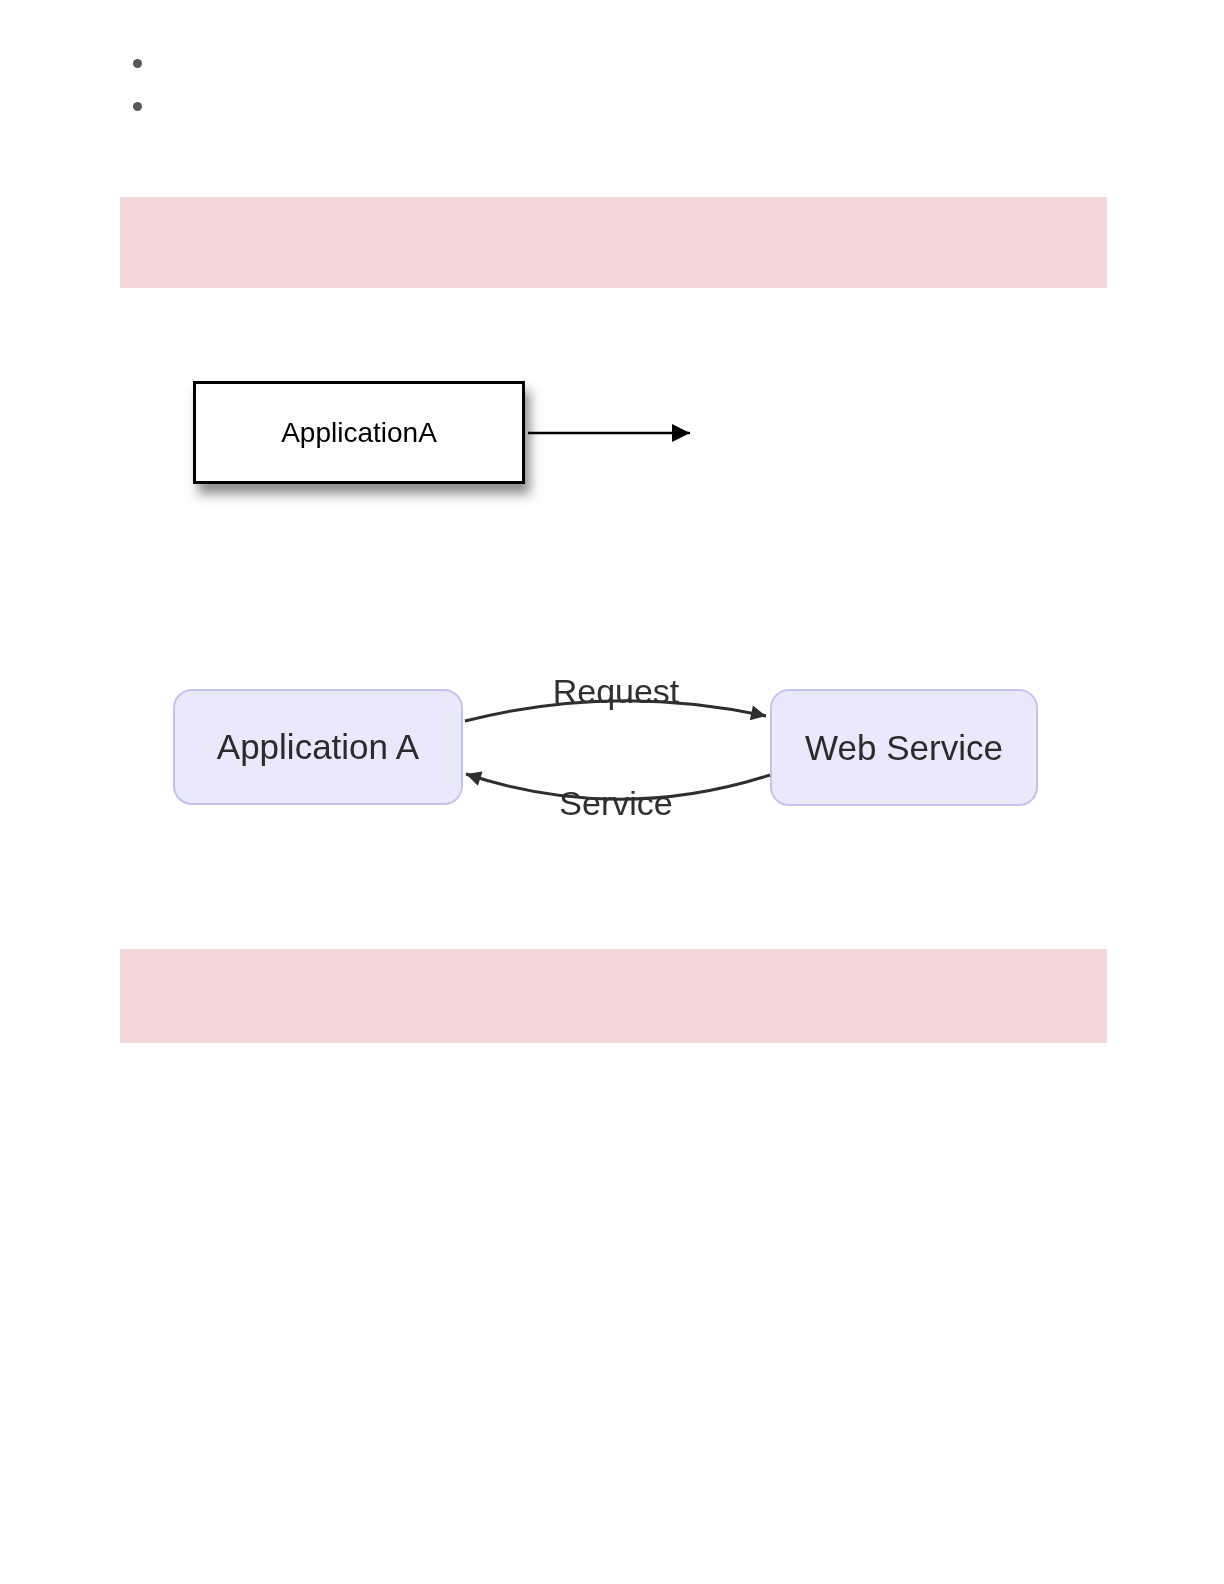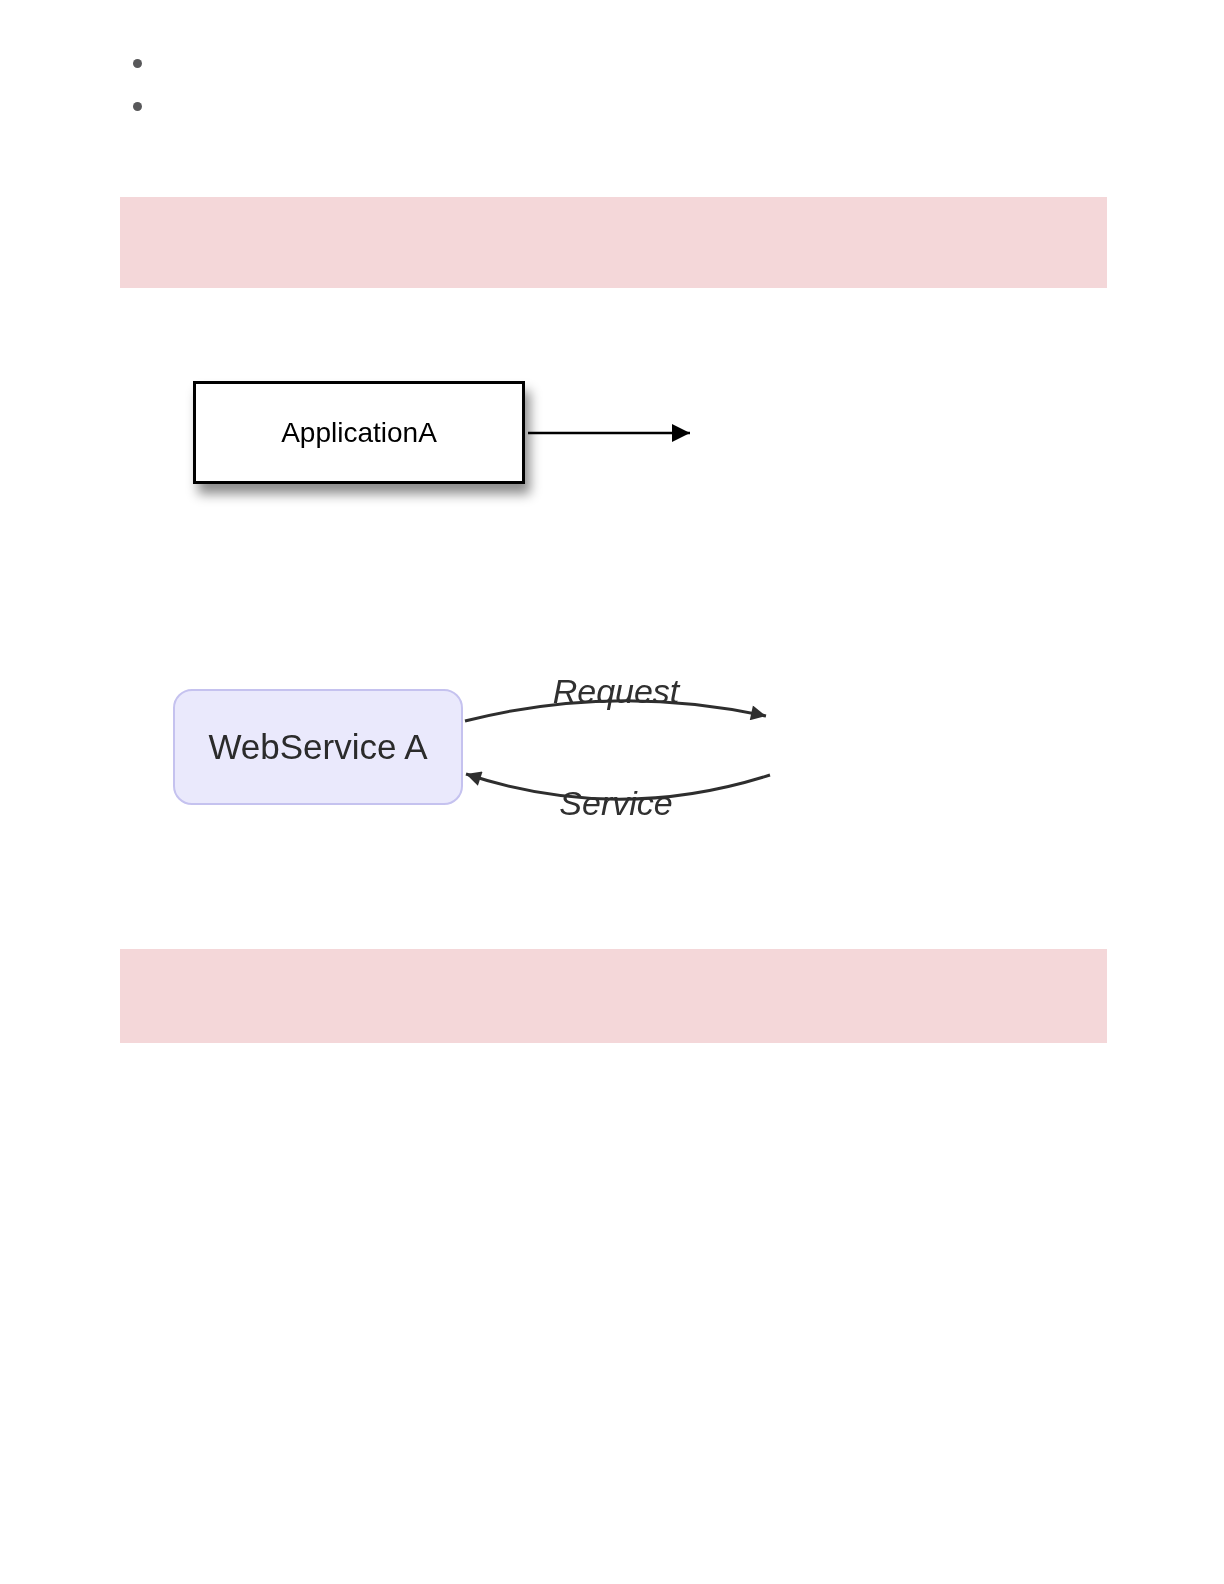--- a/index.html
+++ b/index.html
@@ -66,21 +66,20 @@
   .d2-node.d2-a { left: 173px; top: 689px; width: 290px; height: 116px; }
   .d2-node.d2-b { left: 770px; top: 689px; width: 268px; height: 117px; }
 
   
   .edge-label {
     position: absolute;
     transform: translate(-50%, -50%);
     font-size: 34px;
     color: #303030;
     white-space: nowrap;
-    font-style: italic;
   }
   .edge-label.lbl-request  { left: 616px; top: 691px; }
   .edge-label.lbl-response { left: 616px; top: 803px; }
 
   
   svg.overlay {
     position: absolute;
     left: 0; top: 0;
     pointer-events: none;
   }
@@ -96,21 +95,24 @@
   </div>
 
   <div class="band band-top"></div>
   <div class="band band-bottom"></div>
 
   <div class="d1-node d1-a">
     <span>ApplicationA</span>
   </div>
 
   <div class="d2-node d2-a">
-    <span>WebService A</span>
+    <span>Application A</span>
+  </div>
+  <div class="d2-node d2-b">
+    <span>Web Service</span>
   </div>
 
   <div class="edge-label lbl-request">Request</div>
   <div class="edge-label lbl-response">Service</div>
 
   <svg class="overlay" width="1224" height="1584" viewBox="0 0 1224 1584">
     <defs>
       <marker id="ahBig" markerUnits="userSpaceOnUse" markerWidth="22" markerHeight="18" viewBox="0 0 10 10" refX="10" refY="5" orient="auto">
         <path d="M0,0 L10,5 L0,10 Z" fill="#000000"></path>
       </marker>

